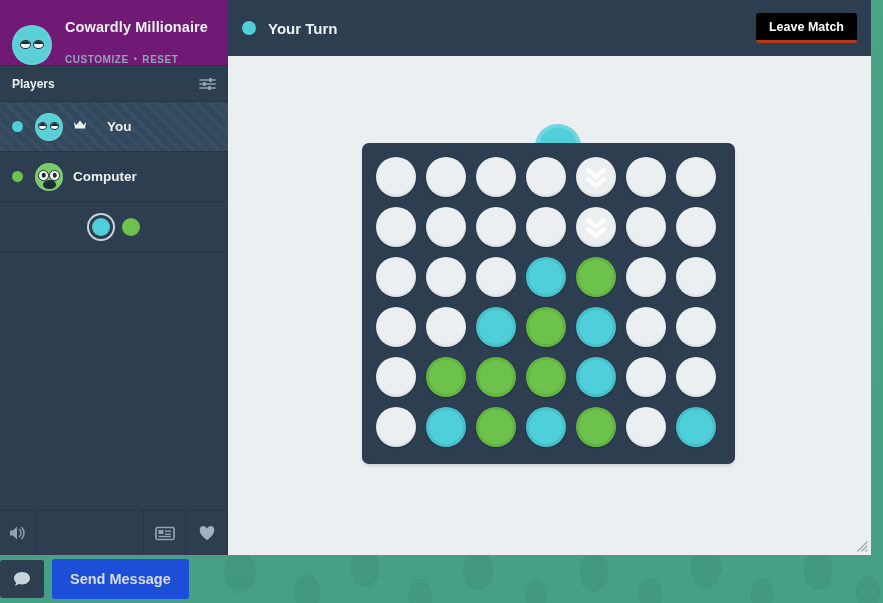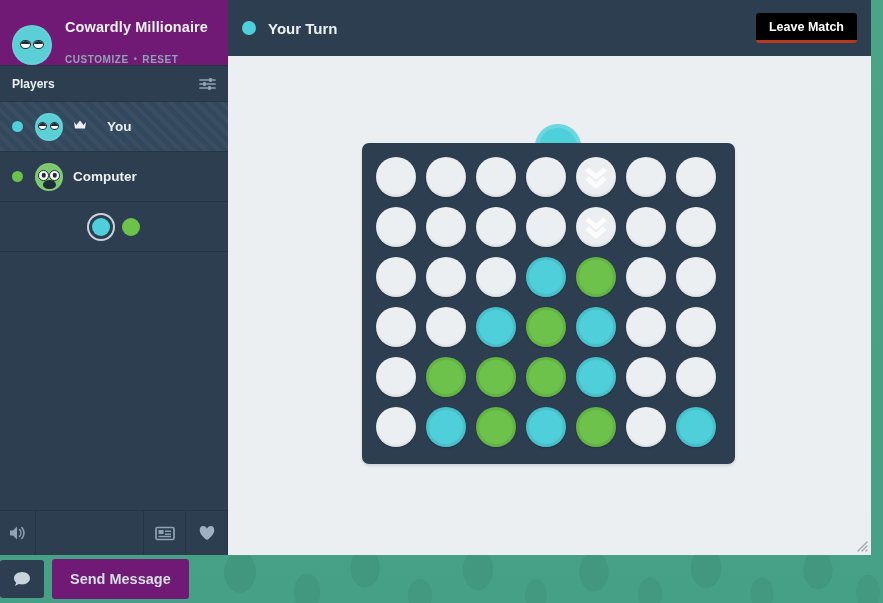--- a/index.html
+++ b/index.html
@@ -288,21 +288,21 @@
     width: 44px; height: 38px;
     margin-left: 0;
     background: #2c3e50;
     border-radius: 3px;
     display: flex; align-items: center; justify-content: center;
     cursor: pointer;
   }
   .send-msg-btn {
     margin-left: 8px;
     height: 40px;
-    background: #701a75;
+    background: #1d4ed8;
     border: none; border-radius: 3px;
     color: #d7dee4; font-size: 14.5px; font-weight: bold;
     font-family: "Liberation Sans", sans-serif;
     padding: 0 18px;
     cursor: pointer;
   }
 </style>
 </head>
 <body>
 

